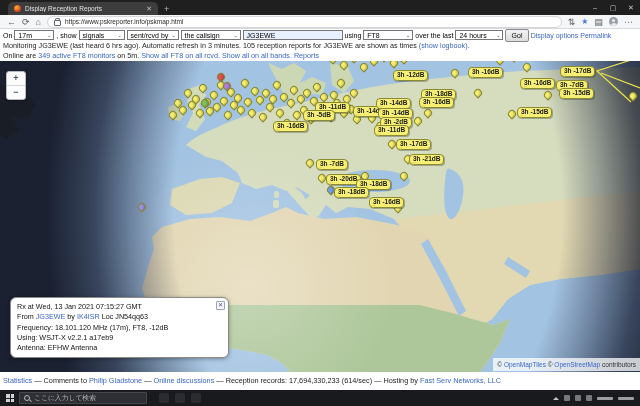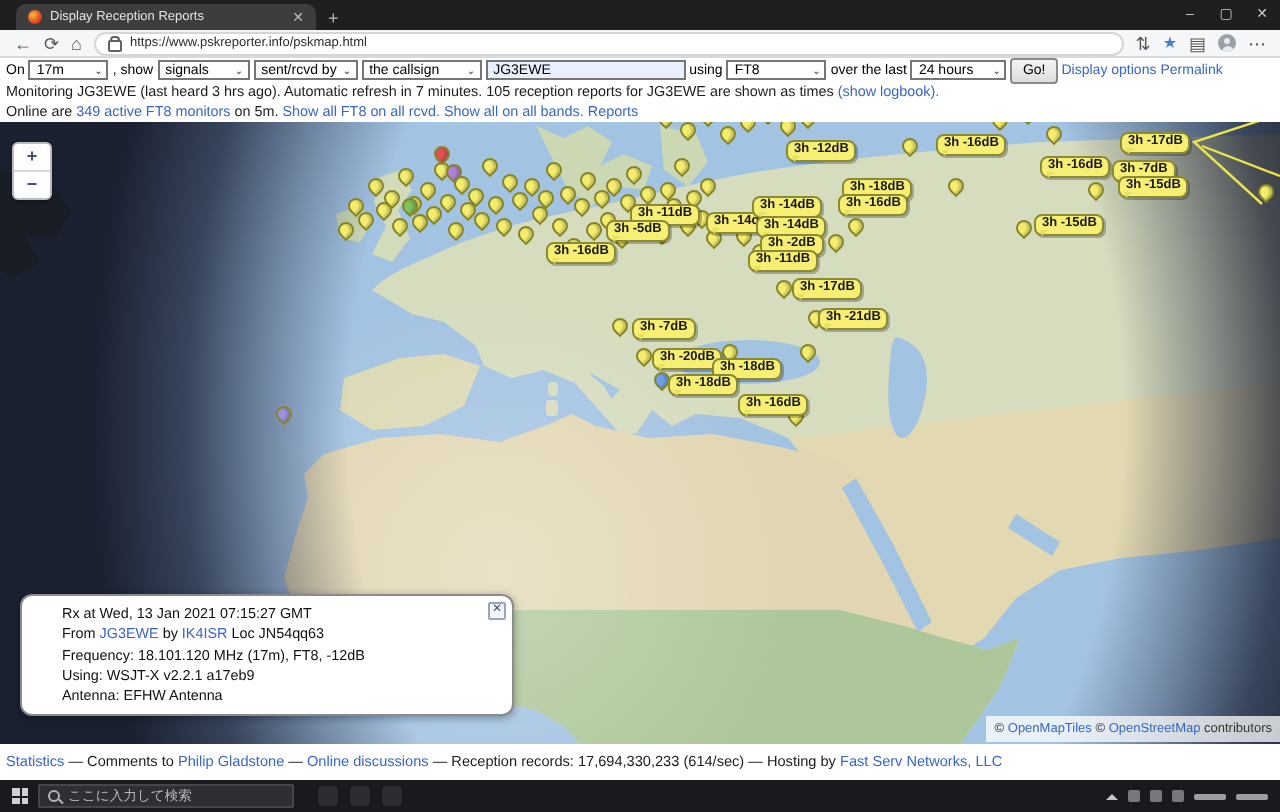--- a/index.html
+++ b/index.html
@@ -53,21 +53,21 @@
       box-shadow:inset -1px -1px 1px rgba(0,0,0,0.18);}
   .lbl{position:absolute;height:9px;line-height:8.5px;padding:0 3px;background:#f6ef73;border:1px solid #8a8a33;
        border-radius:4px;font-size:6.5px;font-weight:bold;color:#1a1a1a;white-space:nowrap;
        box-shadow:1px 1px 0 rgba(0,0,0,0.25);}
   .lbl:after{content:"";position:absolute;left:2px;bottom:-4px;border:3px solid transparent;border-top-color:#e8e15f;border-left-width:1px;}
   .zoomctl{position:absolute;left:6px;top:10px;width:18px;background:#fdfdfd;border:1px solid #b9bdc2;border-radius:3px;
            box-shadow:0 1px 2px rgba(0,0,0,0.35);overflow:hidden;}
   .zoomctl div{height:13px;line-height:13px;text-align:center;font-size:9px;font-weight:bold;color:#44506e;}
   .zoomctl div:first-child{border-bottom:1px solid #d4d7da;}
   .popup{position:absolute;left:10px;top:236px;width:205px;background:#fff;border:1px solid #8b8b8b;border-radius:6px;
-         box-shadow:0 1px 4px rgba(0,0,0,0.35);padding:4px 20px;font-size:7.2px;line-height:10.3px;color:#111;}
+         box-shadow:0 1px 4px rgba(0,0,0,0.35);padding:4px 6px;font-size:7.2px;line-height:10.3px;color:#111;}
   .popup .closebx{position:absolute;right:3px;top:3px;width:7px;height:7px;border:1px solid #9aa4c0;border-radius:1px;
          font-size:6px;line-height:6px;text-align:center;color:#44507a;background:#f4f6fb;}
   .attrib{position:absolute;right:0;top:297px;height:13px;line-height:13px;background:rgba(255,255,255,0.75);
           padding:0 4px;font-size:6.5px;color:#333;white-space:nowrap;}
   
   .footer{position:absolute;left:0;top:372px;width:640px;height:18px;background:#fff;font-size:7.3px;color:#1c1c1c;
           line-height:17px;padding-left:3px;box-sizing:border-box;white-space:nowrap;}
   .watermark{position:absolute;right:3px;top:368px;font-size:16.5px;font-weight:bold;font-style:italic;
              letter-spacing:0.5px;color:rgba(125,168,210,0.85);pointer-events:none;}
   
@@ -149,21 +149,21 @@
     <span>over the last</span>
     <span class="sel" style="width:48px">
       <span>24 hours</span>
         <span class="car">⌄</span>
       </span>
     <span class="gobtn">Go!</span>
     <span class="lnk">Display options</span>
     <span class="lnk">Permalink</span>
   </div>
 
-  <div class="statusline" style="top:41px"><span>Monitoring JG3EWE (last heard 3 hrs ago). Automatic refresh in 7 minutes. 105 reception reports for JG3EWE are shown as times </span><span class="lnk">(show logbook).</span></div>
+  <div class="statusline" style="top:41px"><span>Monitoring JG3EWE (last heard 6 hrs ago). Automatic refresh in 3 minutes. 105 reception reports for JG3EWE are shown as times </span><span class="lnk">(show logbook).</span></div>
   <div class="statusline" style="top:51px"><span>Online are </span><span class="lnk">349 active FT8 monitors</span><span> on 5m. </span><span class="lnk">Show all FT8 on all rcvd.</span><span> </span><span class="lnk">Show all on all bands.</span><span> </span><span class="lnk">Reports</span></div>
 
   <div class="map">
     <svg class="base" width="640" height="311" viewBox="0 0 640 311">
       <rect x="0" y="0" width="640" height="311" fill="#a3c3e2"></rect>
 
       <path d="M0,24 L22,28 L36,44 L28,58 L12,56 L20,70 L6,78 L0,74 Z" fill="#9aa98c"></path>
 
       <path d="M168,46 L180,42 L186,50 L180,60 L170,58 Z" fill="#cfdab6"></path>
       <path d="M189,28 L200,24 L206,34 L199,44 L205,58 L196,70 L186,66 L193,52 L187,40 Z" fill="#d3dcba"></path>

